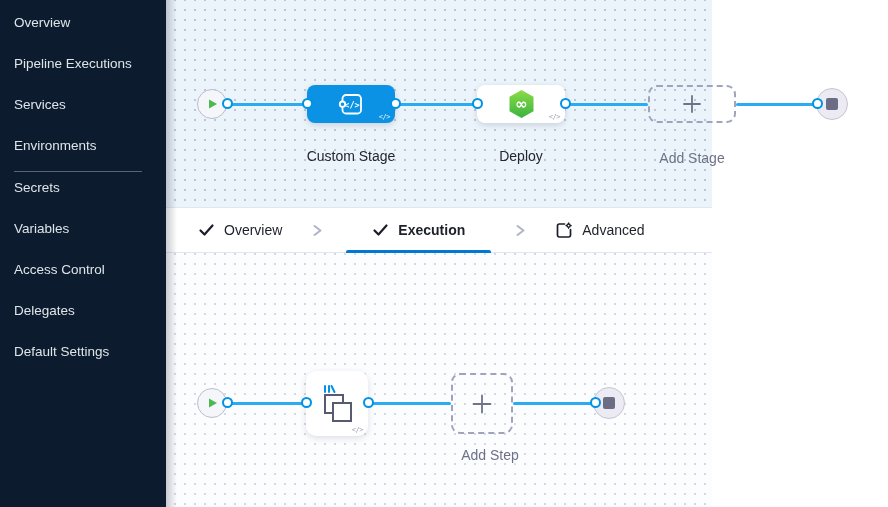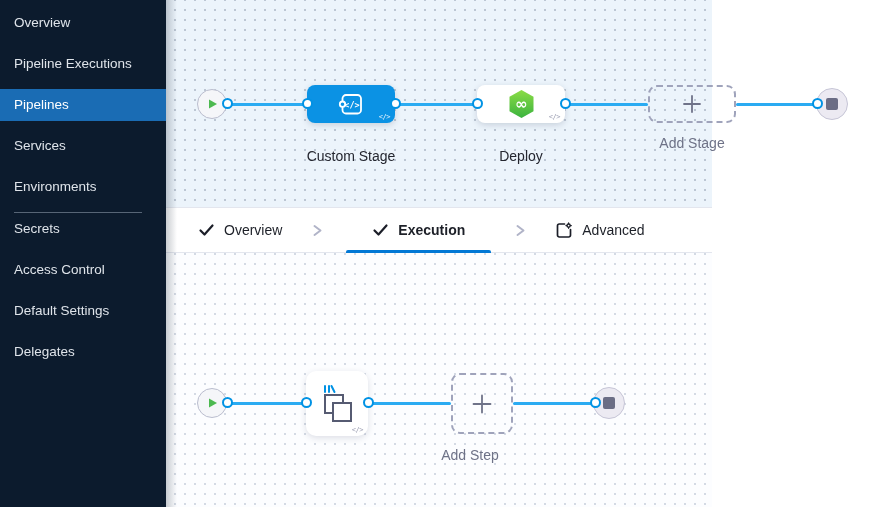--- a/index.html
+++ b/index.html
@@ -71,28 +71,28 @@
   .node-label.muted { color:#6e7287; }
 </style>
 </head>
 <body>
 
 <div class="app">
 
   <nav class="sidebar">
     <div class="nav-item">Overview</div>
     <div class="nav-item">Pipeline Executions</div>
-    <div class="nav-item active">Pipelines</div>
     <div class="nav-item">Services</div>
     <div class="nav-item">Environments</div>
     <hr class="side-divider">
     <div class="nav-item">Secrets</div>
+    <div class="nav-item">Variables</div>
     <div class="nav-item">Access Control</div>
+    <div class="nav-item">Delegates</div>
     <div class="nav-item">Default Settings</div>
-    <div class="nav-item">Delegates</div>
   </nav>
 
   <div class="main">
 
     <div class="canvas canvas-top">
 
       <div class="edge" style="left:61px; top:103px; width:80px;"></div>
       <div class="edge" style="left:229px; top:103px; width:82px;"></div>
       <div class="edge" style="left:399px; top:103px; width:83px;"></div>
       <div class="edge" style="left:570px; top:103px; width:81px;"></div>
@@ -137,21 +137,21 @@
         </svg>
       </div>
 
       <div class="port" style="left:646px; top:98px;"></div>
       <div class="node-end" style="left:650px; top:88px;">
         <span class="stop-square"></span>
       </div>
 
       <div class="node-label" style="left:185px; top:146px;">Custom Stage</div>
       <div class="node-label" style="left:355px; top:146px;">Deploy</div>
-      <div class="node-label muted" style="left:526px; top:133px;">Add Stage</div>
+      <div class="node-label muted" style="left:526px; top:148px;">Add Stage</div>
     </div>
 
     <div class="tabbar">
       <div class="tab">
         <svg width="17" height="16" viewBox="0 0 17 16">
           <path d="M2.5 8.5 L6.5 12.5 L14.5 3.5" fill="none" stroke="#1b1e28" stroke-width="2.2" stroke-linecap="round" stroke-linejoin="round"></path>
         </svg>
         <span>Overview</span>
       </div>
       <span class="tab-sep">
@@ -208,17 +208,17 @@
         <svg width="24" height="24" viewBox="0 0 24 24">
           <path d="M12 3.5 V20.5 M3.5 12 H20.5" stroke="#6f7389" stroke-width="1.8" stroke-linecap="round"></path>
         </svg>
       </div>
 
       <div class="port" style="left:424px; top:144px;"></div>
       <div class="node-end" style="left:427px; top:134px;">
         <span class="stop-square"></span>
       </div>
 
-      <div class="node-label muted" style="left:304px; top:192px;">Add Step</div>
+      <div class="node-label muted" style="left:324px; top:192px;">Add Step</div>
     </div>
 
   </div>
 </div>
 
 </body></html>

